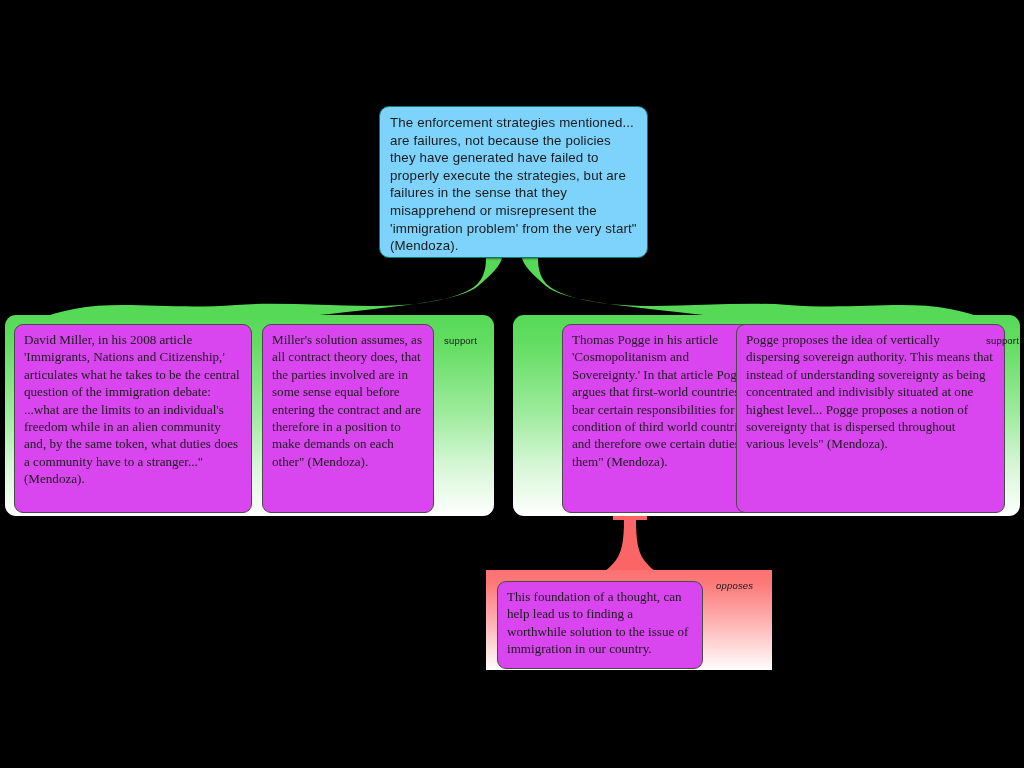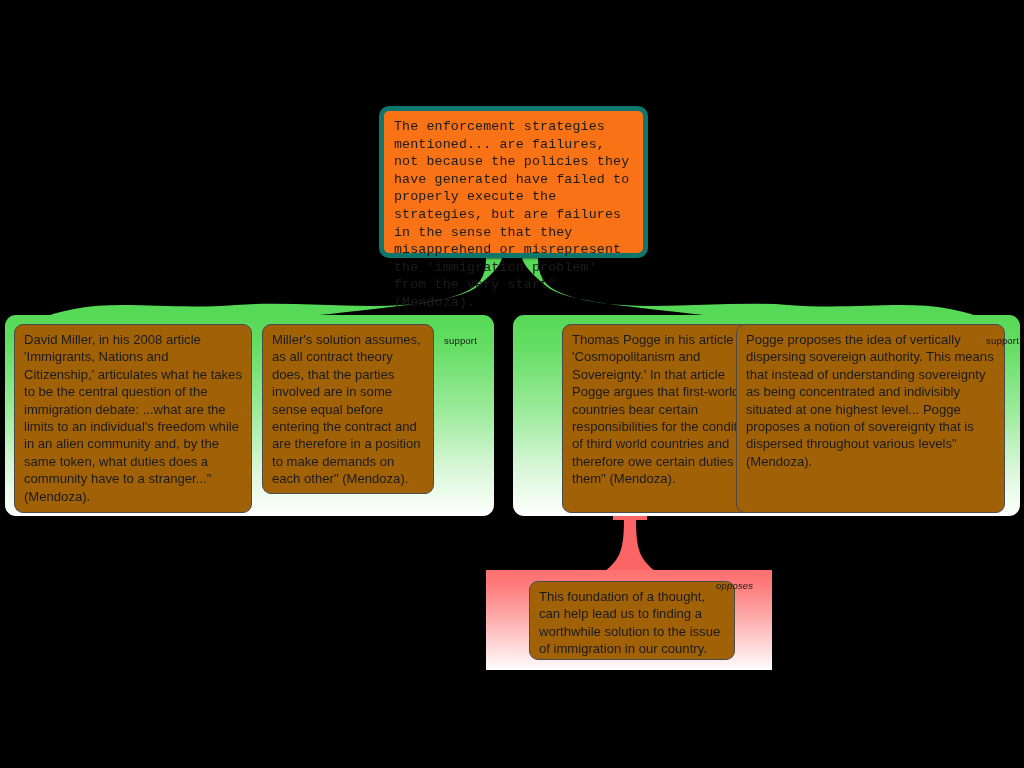--- a/index.html
+++ b/index.html
@@ -29,26 +29,25 @@
     left: 0; top: 0;
     width: 1024px;
     height: 768px;
     z-index: 1;
   }
 
   
   .claim-box {
     position: absolute;
     box-sizing: border-box;
-    background: #f97316;
-    border: 5px solid #0f766e;
+    background: #7dd3fc;
+    border: 1px solid #0f766e;
     border-radius: 10px;
     z-index: 4;
     box-shadow: 0 1px 2px rgba(0,0,0,0.45);
-    font-family: Liberation Mono, monospace;
   }
   .claim-text {
     display: block;
     font-size: 13.3px;
     line-height: 17.6px;
     color: #1b1b1b;
     padding: 7px 10px 6px 10px;
     letter-spacing: 0.01em;
   }
 
@@ -89,39 +88,40 @@
     margin-top: 8px;
   }
   #label-left    { left: 444px; top: 327px; }
   #label-right   { left: 986px; top: 327px; }
   #label-opposes { left: 716px; top: 572px; font-style: italic; }
 
   
   .reason-card {
     position: absolute;
     box-sizing: border-box;
-    background: #a16207;
+    background: #d946ef;
     border: 1px solid #4a4a4a;
     border-radius: 9px;
     z-index: 3;
     overflow: hidden;
+    font-family: Liberation Serif, serif;
   }
   .reason-text {
     display: block;
     font-size: 13.1px;
     line-height: 17.4px;
     color: #1b1b1b;
     padding: 6px 9px 5px 9px;
   }
 
   #card-miller-a { left: 14px;  top: 324px; width: 238px; height: 189px; }
-  #card-miller-b { left: 262px; top: 324px; width: 172px; height: 170px; }
+  #card-miller-b { left: 262px; top: 324px; width: 172px; height: 189px; }
   #card-pogge-a  { left: 522px; top: 324px; width: 206px; height: 189px; margin-left: 40px; }
   #card-pogge-b  { left: 736px; top: 324px; width: 269px; height: 189px; }
-  #card-opposes  { left: 497px; top: 581px; width: 206px; height: 79px; margin-left: 32px; }
+  #card-opposes  { left: 497px; top: 581px; width: 206px; height: 88px; }
 </style>
 </head>
 <body>
 
 <div id="canvas">
 
   <svg id="connectors" viewBox="0 0 1024 768" width="1024" height="768" xmlns="http://www.w3.org/2000/svg">
 
     <path d="M 486 258
              C 486 283, 474 292, 440 300

